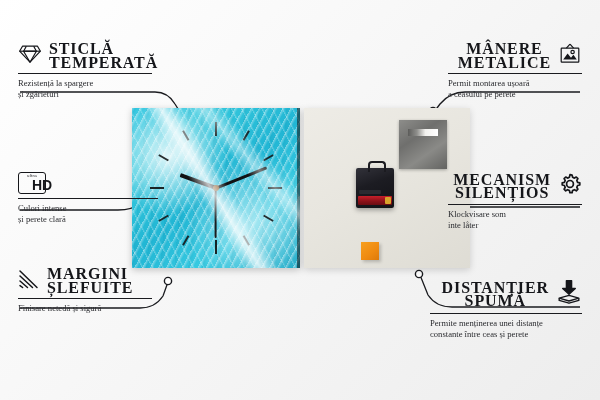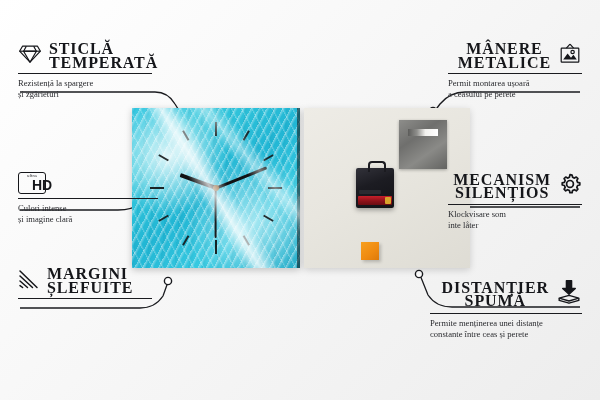--- a/index.html
+++ b/index.html
@@ -287,39 +287,40 @@
 
   <div class="callout left" style="left:18px; top:172px; width:140px;">
     <div class="head">
       <span class="icon hd-badge">
         <span class="u">ultra</span>
         <span class="hd">HD</span>
       </span>
     </div>
     <div class="rule"></div>
     <div class="desc">Culori intense
-și imagine clară</div>
+și perete clară</div>
   </div>
 
   <div class="callout left" style="left:18px; top:267px; width:134px;">
     <div class="head">
       <span class="icon">
         <svg width="22" height="20" viewBox="0 0 22 20">
           <g stroke="#15161a" stroke-width="1.5" stroke-linecap="round">
             <path d="M2,2 L19,18.5"></path>
             <path d="M2,7 L14.5,18.5"></path>
             <path d="M2,12 L9.5,18.5"></path>
             <path d="M2,16.6 L4.6,18.5"></path>
           </g>
         </svg>
       </span>
       <span class="title">MARGINI
 ȘLEFUITE</span>
     </div>
     <div class="rule"></div>
+    <div class="desc">Finisare netedă și sigură</div>
   </div>
 
   <div class="callout right" style="left:448px; top:42px; width:134px;">
     <div class="head">
       <span class="title">MÂNERE
 METALICE</span>
       <span class="icon">
         <svg width="24" height="22" viewBox="0 0 24 22">
           <g fill="none" stroke="#15161a" stroke-width="1.2" stroke-linejoin="round">
             <path d="M12,1.2 L8.4,5.2 M12,1.2 L15.6,5.2"></path>

